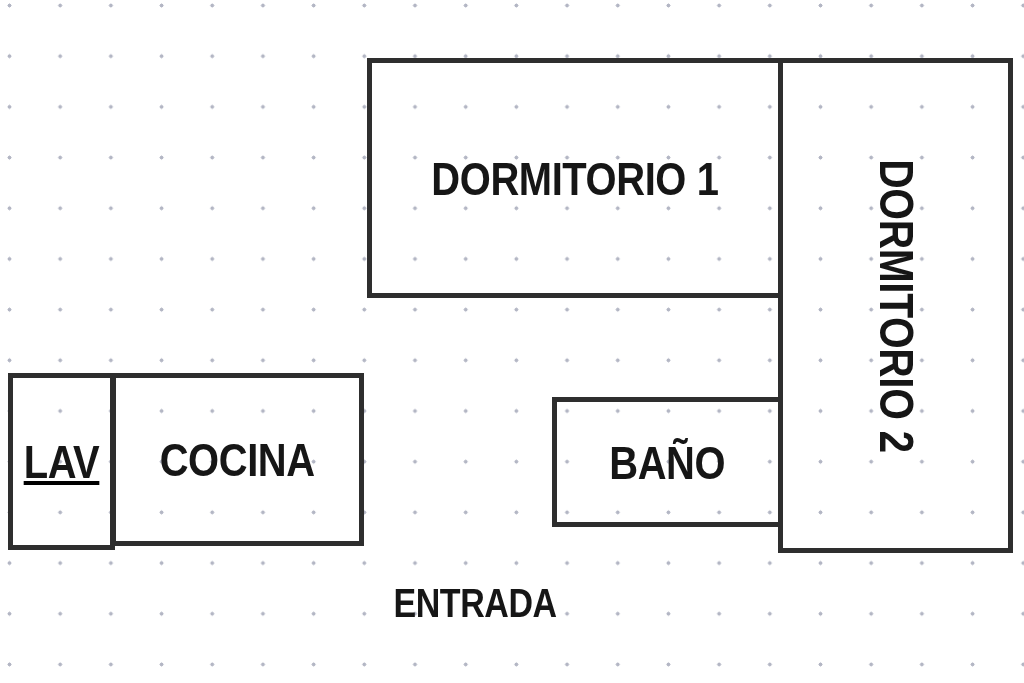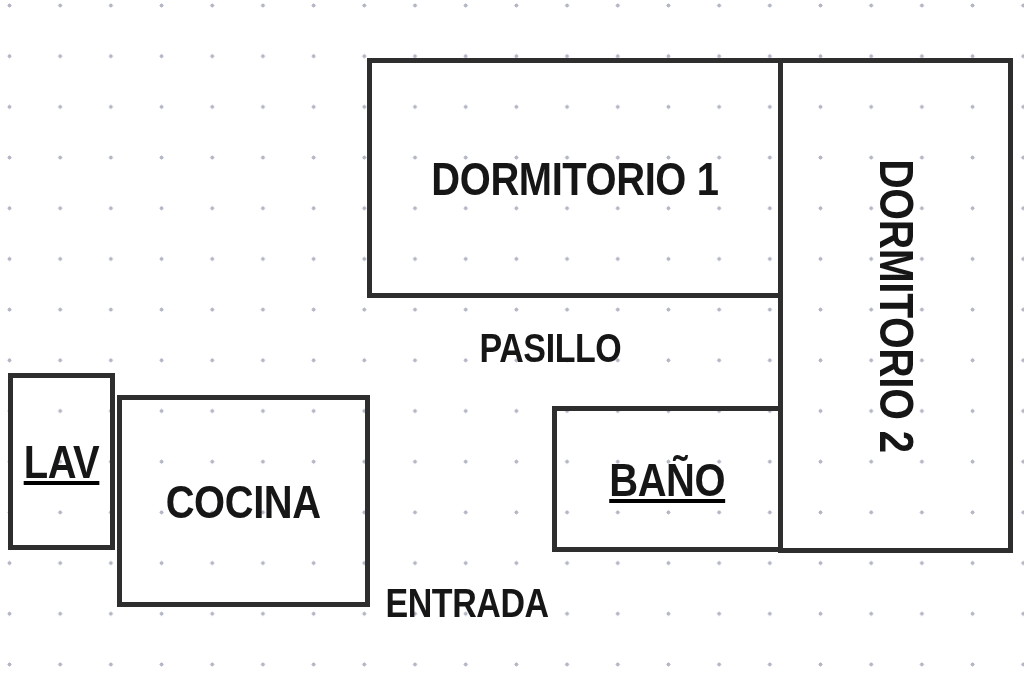--- a/index.html
+++ b/index.html
@@ -48,26 +48,26 @@
   .lbl.vertical {
     font-size: 48px;
     transform: rotate(90deg) scaleX(0.85);
   }
 
   
   #salon  { left: 8px;   top: 58px;  width: 364px; height: 311px; }
   #dorm1  { left: 367px; top: 58px;  width: 416px; height: 240px; }
   #dorm2  { left: 778px; top: 58px;  width: 235px; height: 495px; }
   #lav    { left: 8px;   top: 373px; width: 107px; height: 177px; text-decoration: underline; }
-  #cocina { left: 117px; top: 373px; width: 253px; height: 212px; margin-top: 22px; }
-  #bano   { left: 552px; top: 406px; width: 231px; height: 146px; text-decoration: underline; }
+  #cocina { left: 111px; top: 373px; width: 253px; height: 173px; }
+  #bano   { left: 552px; top: 397px; width: 231px; height: 130px; }
 
   
   #pasillo { left: 368px; top: 293px; width: 365px; height: 110px; }
-  #entrada { left: 360px; top: 580px; width: 215px; height: 46px; justify-content: center;  }
+  #entrada { left: 368px; top: 580px; width: 215px; height: 46px; justify-content: center;  }
 </style>
 </head>
 <body>
 
 <div class="canvas">
 
 
   <div class="room" id="dorm1">
     <span class="lbl">DORMITORIO 1</span>
   </div>
@@ -81,21 +81,18 @@
   </div>
 
   <div class="room" id="cocina">
     <span class="lbl">COCINA</span>
   </div>
 
   <div class="room" id="bano">
     <span class="lbl">BAÑO</span>
   </div>
 
-  <div class="area" id="pasillo">
-    <span class="lbl small">PASILLO</span>
-  </div>
 
   <div class="area" id="entrada">
     <span class="lbl small">ENTRADA</span>
   </div>
 
 </div>
 
 </body></html>

